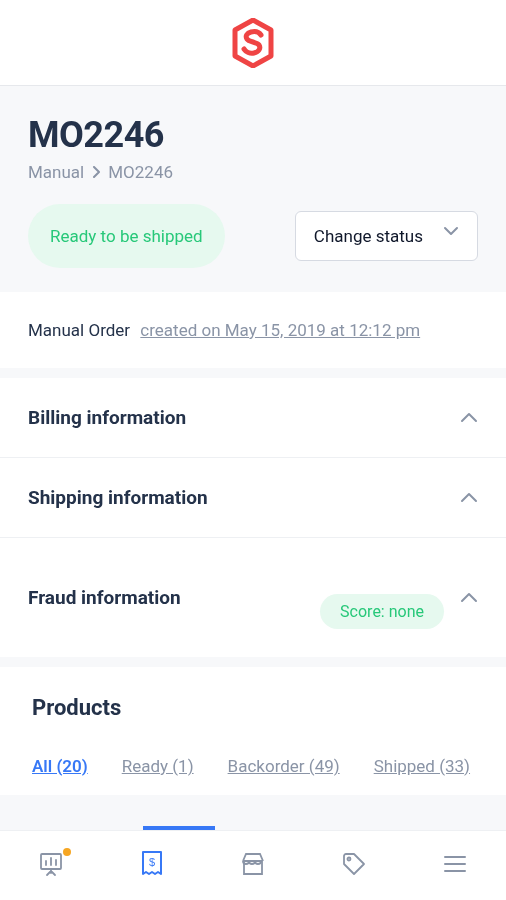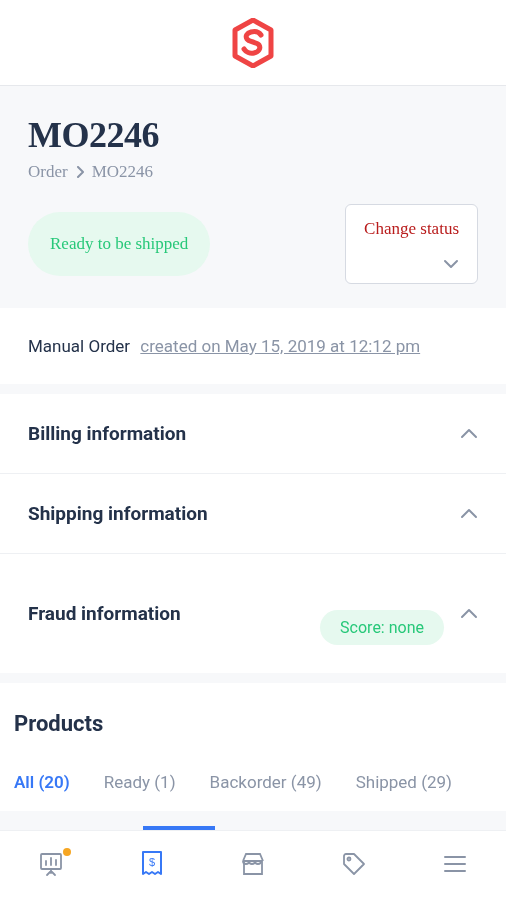--- a/index.html
+++ b/index.html
@@ -16,21 +16,20 @@
     height: 86px;
     background: #fff;
     border-bottom: 1px solid #e6e8ec;
     display: flex;
     align-items: center;
     justify-content: center;
   }
   .logo svg { display: block; }
   .header-block {
     padding: 28px 28px 24px 28px;
-    font-family: Liberation Serif, serif;
   }
   .page-title {
     font-size: 36px;
     font-weight: 700;
     color: #24324a;
     letter-spacing: -0.5px;
   }
   .breadcrumb {
     margin-top: 6px;
     font-size: 17px;
@@ -53,26 +52,25 @@
     padding: 22px 22px;
     border-radius: 999px;
     display: inline-block;
   }
   .change-status {
     background: #fff;
     border: 1px solid #d6dae2;
     border-radius: 6px;
     padding: 14px 18px;
     font-size: 17px;
-    color: #b91c1c;
-    display: flex;
-    align-items: flex-end;
+    color: #0f172a;
+    display: flex;
+    align-items: flex-start;
     gap: 20px;
     cursor: pointer;
-    flex-direction: column;
   }
   .chevron-down svg { display: block; }
   .card {
     background: #fff;
     margin-bottom: 10px;
   }
   .meta-card {
     padding: 28px;
     font-size: 17px;
   }
@@ -100,39 +98,40 @@
   .score-pill {
     background: #e6f9ef;
     color: #27c879;
     font-size: 16px;
     padding: 8px 20px;
     border-radius: 999px;
     margin-top: 28px;
   }
   .chevron-up svg { display: block; }
   .products-card {
-    padding: 28px 28px 0 14px;
+    padding: 28px 28px 0 32px;
   }
   .products-title {
     font-size: 22px;
     font-weight: 700;
     color: #24324a;
     margin-bottom: 36px;
   }
   .tabs {
     display: flex;
     gap: 34px;
     font-size: 17px;
     color: #8a94a6;
     border-bottom: 1px solid #fff;
   }
   .tab {
     padding-bottom: 18px;
     cursor: pointer;
     position: relative;
+    text-decoration: underline;
   }
   .tab.active {
     color: #3778f6;
     font-weight: 600;
   }
   .tab-underline {
     position: absolute;
     left: 112px;
     width: 72px;
     height: 4px;
@@ -179,21 +178,21 @@
     <svg width="44" height="50" viewBox="0 0 44 50">
       <path d="M22 2 L40 12 L40 38 L22 48 L4 38 L4 12 Z" fill="none" stroke="#ef4444" stroke-width="5" stroke-linejoin="round"></path>
       <path d="M30 17 C28 14 24 13 20 14 C16 15 14 18 16 21 C18 24 26 24 28 27 C30 30 28 34 23 35 C19 36 15 34 13 31" fill="none" stroke="#ef4444" stroke-width="5" stroke-linecap="round"></path>
     </svg>
   </span>
 </div>
 
 <div class="header-block">
   <h1 class="page-title">MO2246</h1>
   <div class="breadcrumb">
-    <span>Order</span>
+    <span>Manual</span>
     <span class="bc-sep">
       <svg width="8" height="12" viewBox="0 0 8 12">
           <path d="M2 1 L7 6 L2 11" fill="none" stroke="#8a94a6" stroke-width="2" stroke-linecap="round" stroke-linejoin="round"></path>
         </svg>
     </span>
     <span>MO2246</span>
   </div>
   <div class="header-row2">
     <span class="pill">Ready to be shipped</span>
     <div class="change-status">
@@ -242,21 +241,21 @@
   </div>
 </div>
 
 <div class="card products-card">
   <div class="products-title">Products</div>
   <div class="tabs-wrap">
     <div class="tabs">
       <div class="tab active">All (20)</div>
       <div class="tab">Ready (1)</div>
       <div class="tab">Backorder (49)</div>
-      <div class="tab">Shipped (29)</div>
+      <div class="tab">Shipped (33)</div>
     </div>
   </div>
 </div>
 
 <div class="tab-underline" style="bottom:70px; left:143px;"></div>
 
 <div class="bottom-nav">
   <div class="nav-item">
     <span>
       <svg width="26" height="26" viewBox="0 0 26 26" fill="none" stroke="#8a94a6" stroke-width="1.8">

